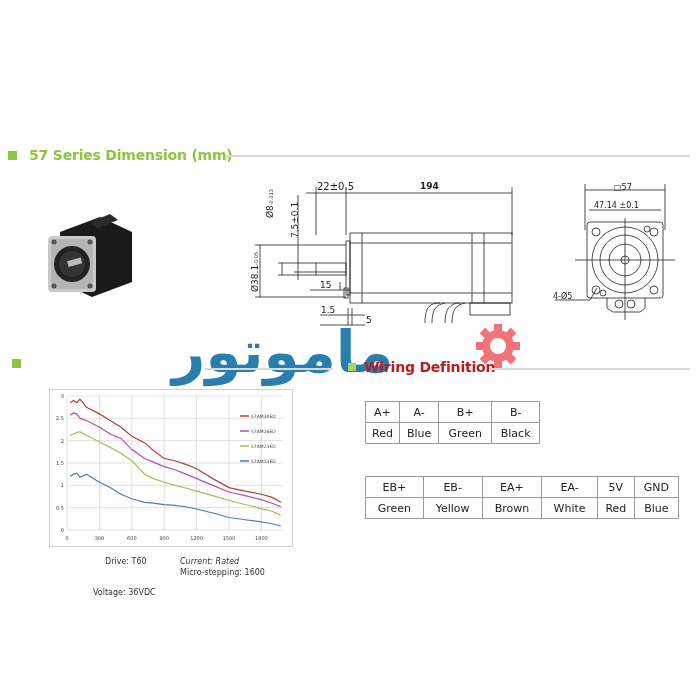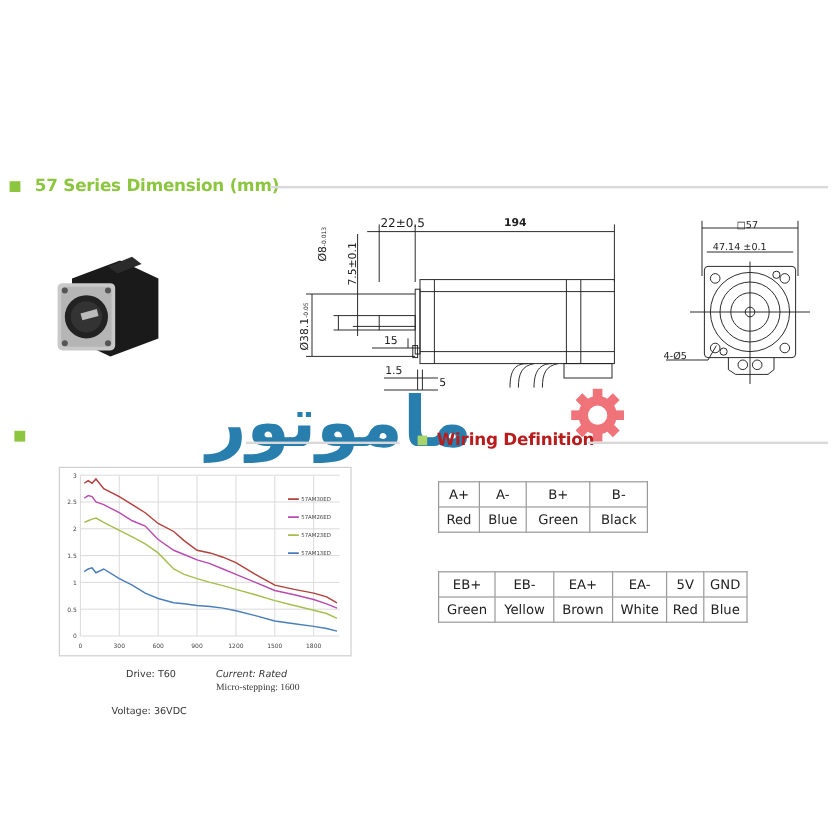--- a/index.html
+++ b/index.html
@@ -184,40 +184,40 @@
       <text x="201" y="57.8" font-size="4.5" fill="#444">57AM23ED</text>
       <polyline points="20.24,86.4 23.48,84.16666666666666 26.72,83.27333333333334 29.96,87.29333333333334 36.44,84.16666666666666 49.4,92.20666666666666 60.2,97.56666666666666 71,104.26666666666667 81.8,108.73333333333333 94.75999999999999,112.30666666666667 103.4,113.2 114.2,114.54 125,115.43333333333334 135.8,116.77333333333334 146.6,119.00666666666666 162.8,123.02666666666667 179,127.49333333333334 195.2,129.72666666666666 211.4,131.96 222.2,133.74666666666667 230.84,135.98" fill="none" stroke="#4a7ebb" stroke-width="1.2"></polyline>
       <line x1="190" y1="71" x2="199" y2="71" stroke="#4a7ebb" stroke-width="1.5"></line>
       <text x="201" y="72.8" font-size="4.5" fill="#444">57AM13ED</text>
     </svg>
 </div>
 
 <div class="caption" style="left:93px;top:557px;padding-left:12px;">Drive:  T60</div>
 <div class="caption" style="left:93px;top:588px;">Voltage:  36VDC</div>
 <div class="caption" style="left:180px;top:557px;font-style:italic;">Current:  Rated</div>
-<div class="caption" style="left:180px;top:568px;font-family:Liberation Serif, serif;">Micro-stepping:  1600</div>
+<div class="caption" style="left:180px;top:568px;">Micro-stepping:  1600</div>
 
 <table class="wt" style="left:365px;top:401px;width:175px;">
   <tbody>
       <tr>
     <td>A+</td>
     <td>A-</td>
     <td>B+</td>
     <td>B-</td>
   </tr>
   <tr>
     <td>Red</td>
     <td>Blue</td>
     <td>Green</td>
     <td>Black</td>
   </tr>
 </tbody>
   </table>
 
-<table class="wt" style="left:365px;top:476px;width:258px;">
+<table class="wt" style="left:365px;top:476px;width:314px;">
   <tbody>
       <tr>
     <td>EB+</td>
     <td>EB-</td>
     <td>EA+</td>
     <td>EA-</td>
     <td>5V</td>
     <td>GND</td>
   </tr>
   <tr>

